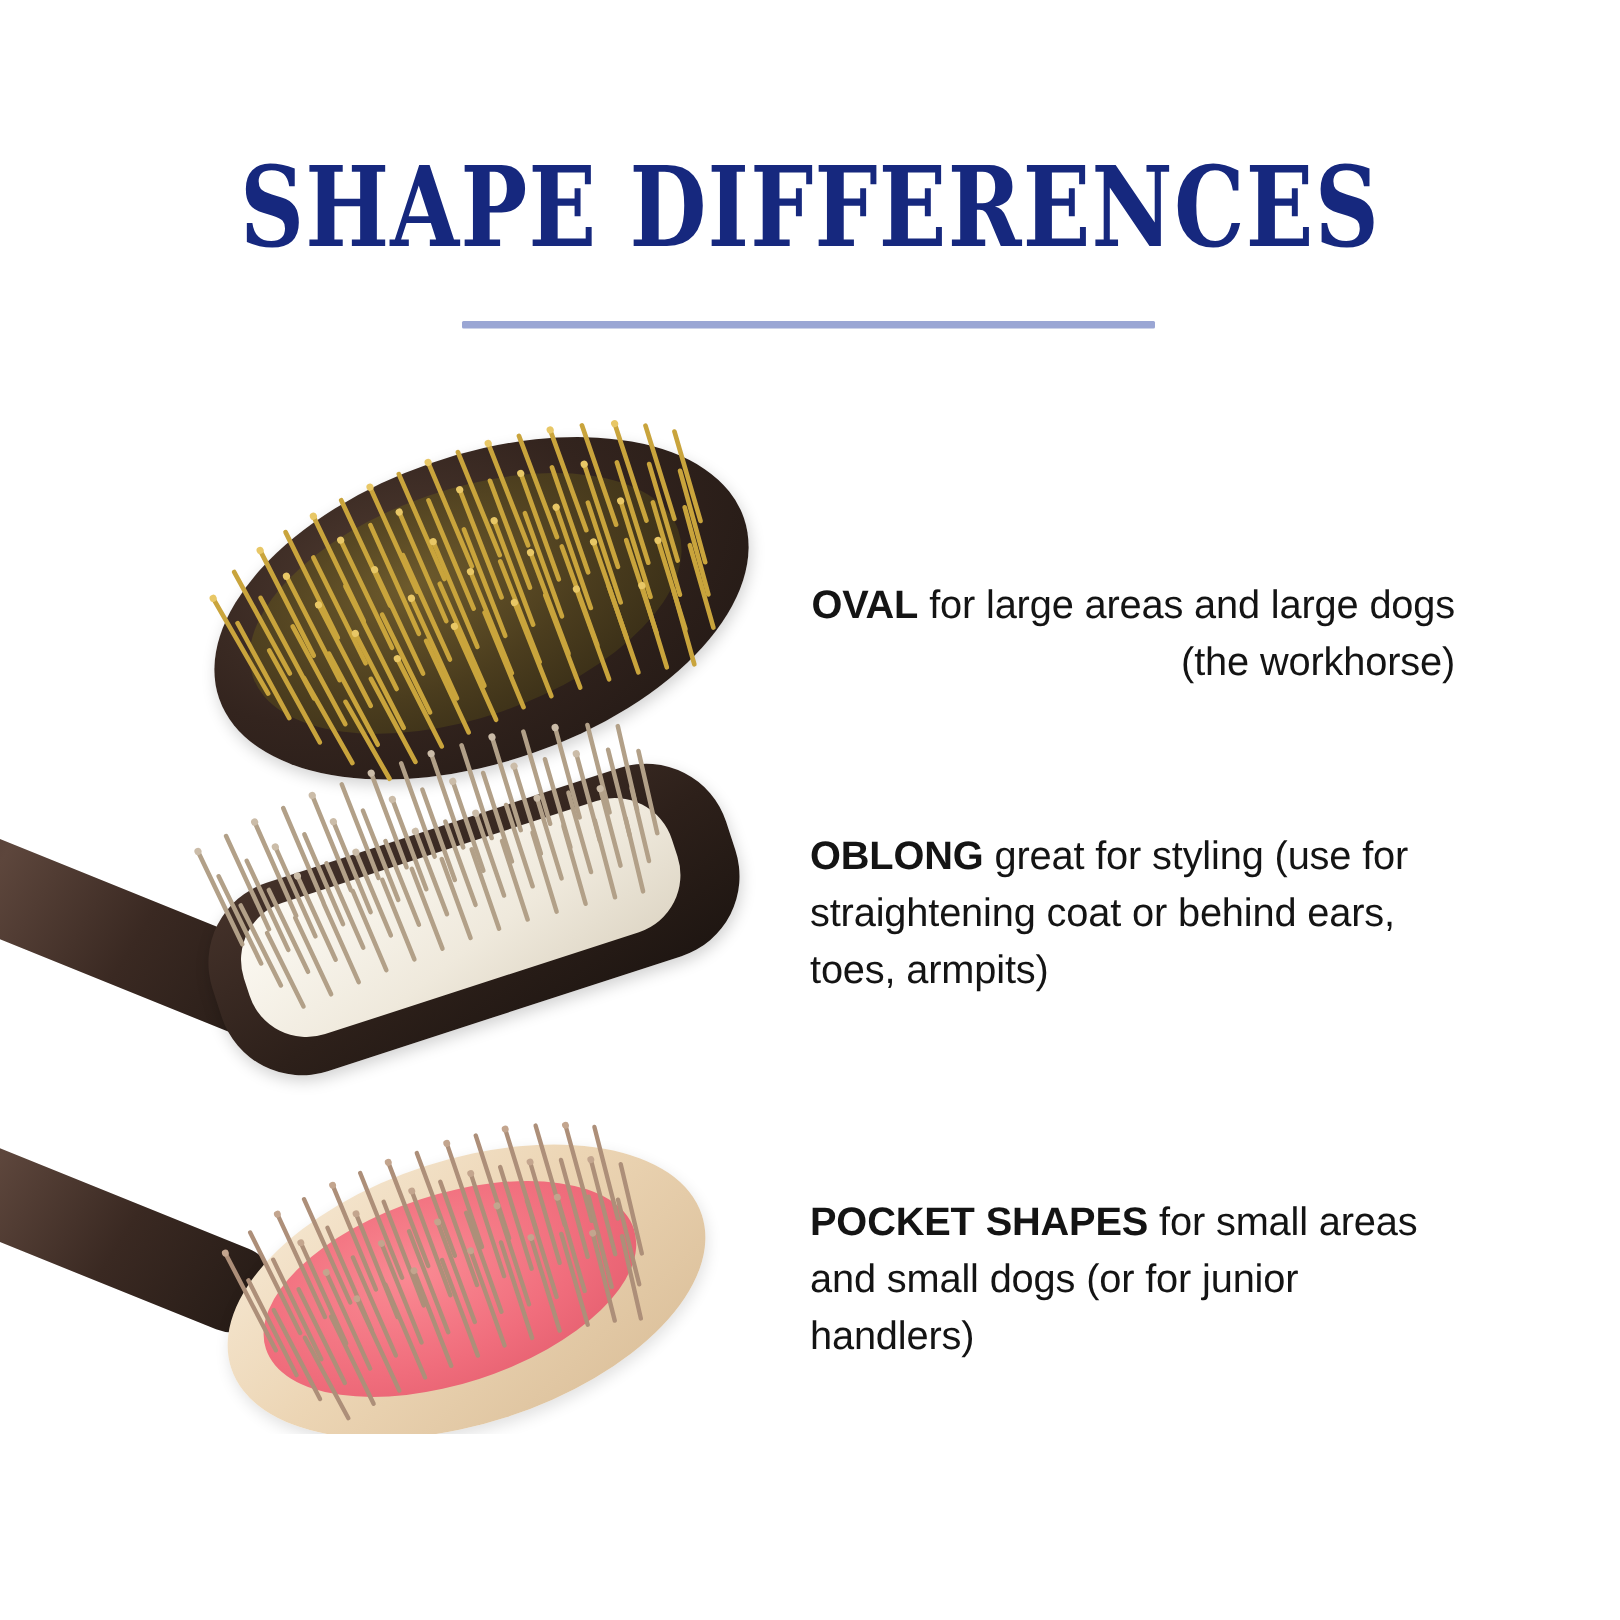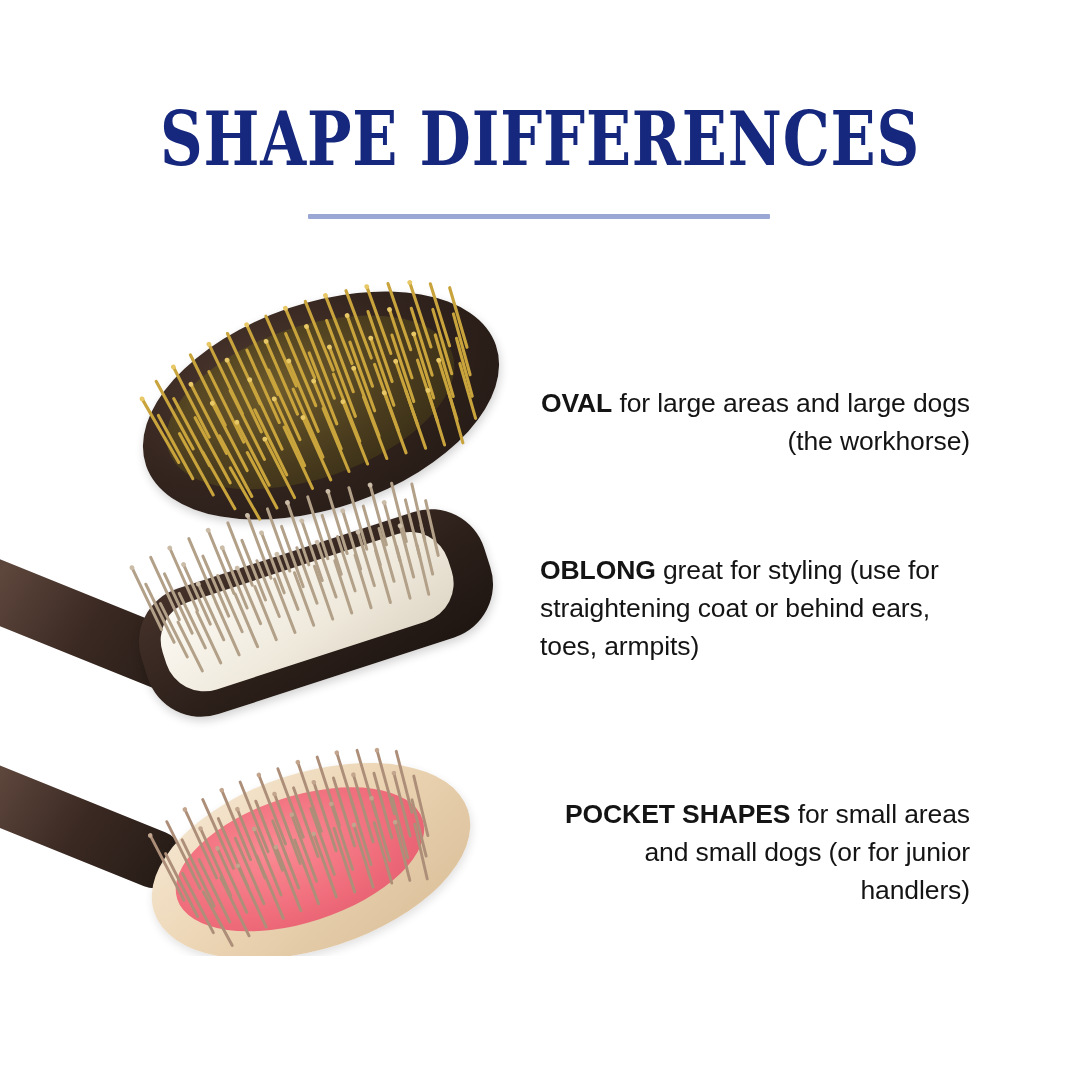--- a/index.html
+++ b/index.html
@@ -52,21 +52,21 @@
     width: 430px;
     color: #141414;
     font-family: "Liberation Sans", sans-serif;
     font-size: 26.5px;
     line-height: 38px;
     letter-spacing: -0.1px;
   }
   .caption b { font-weight: bold; }
   #caption-oval   { top: 357px; text-align: right; }
   #caption-oblong { top: 524px; }
-  #caption-pocket { top: 768px; text-align: right; }
+  #caption-pocket { top: 768px; }
 
   
   .brush { position: absolute; }
 
   
   .handle {
     position: absolute;
     border-radius: 28px;
   }
   .handle.dark {

